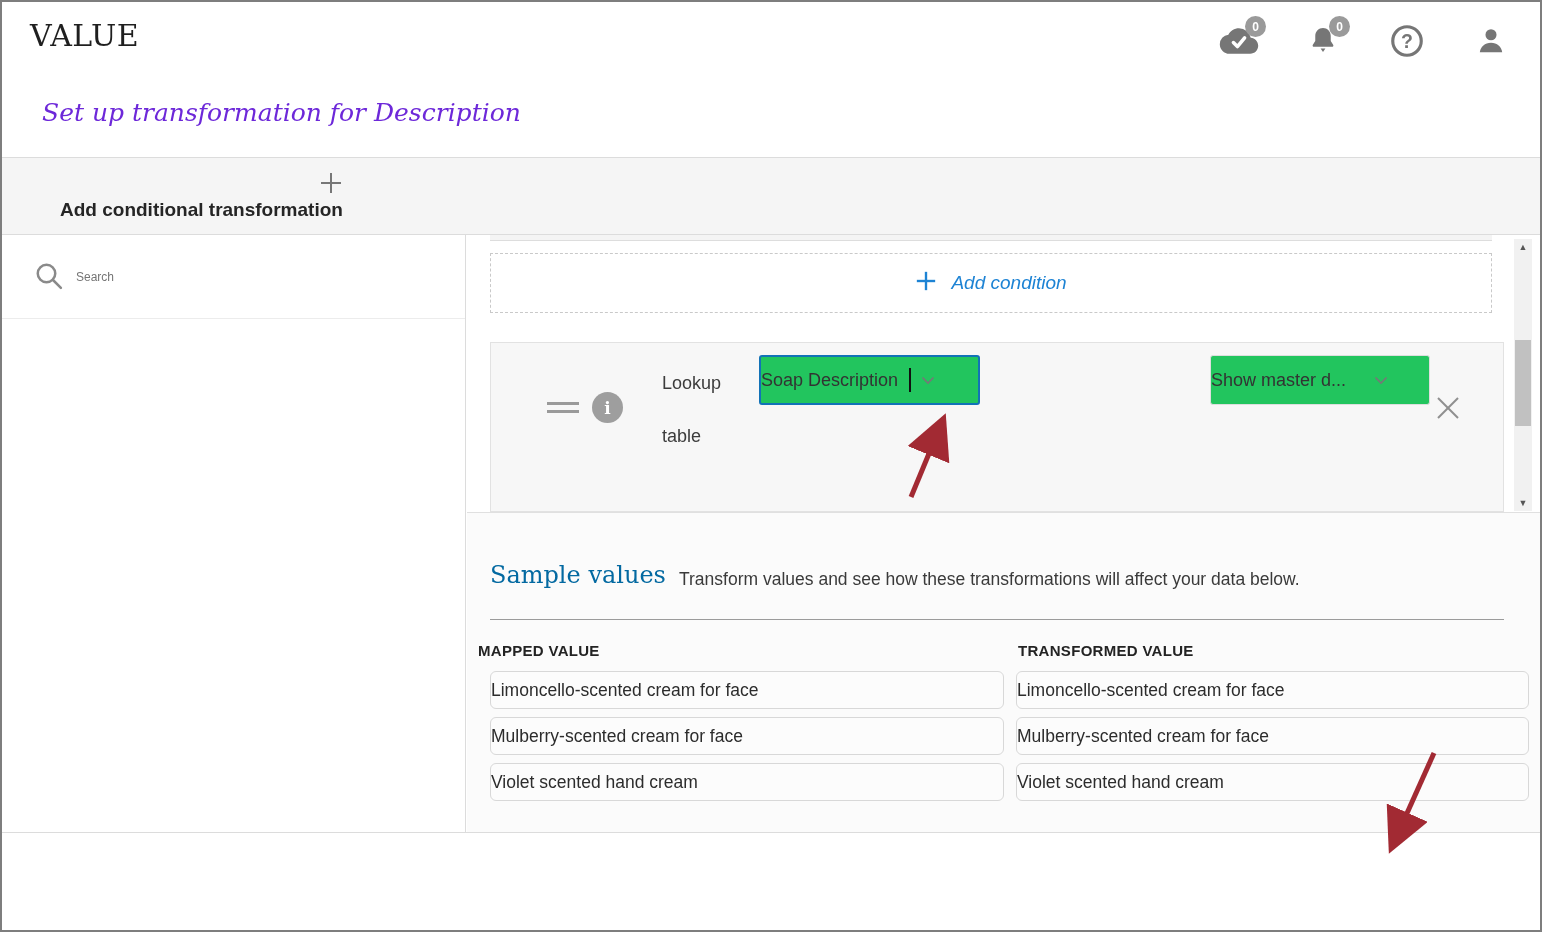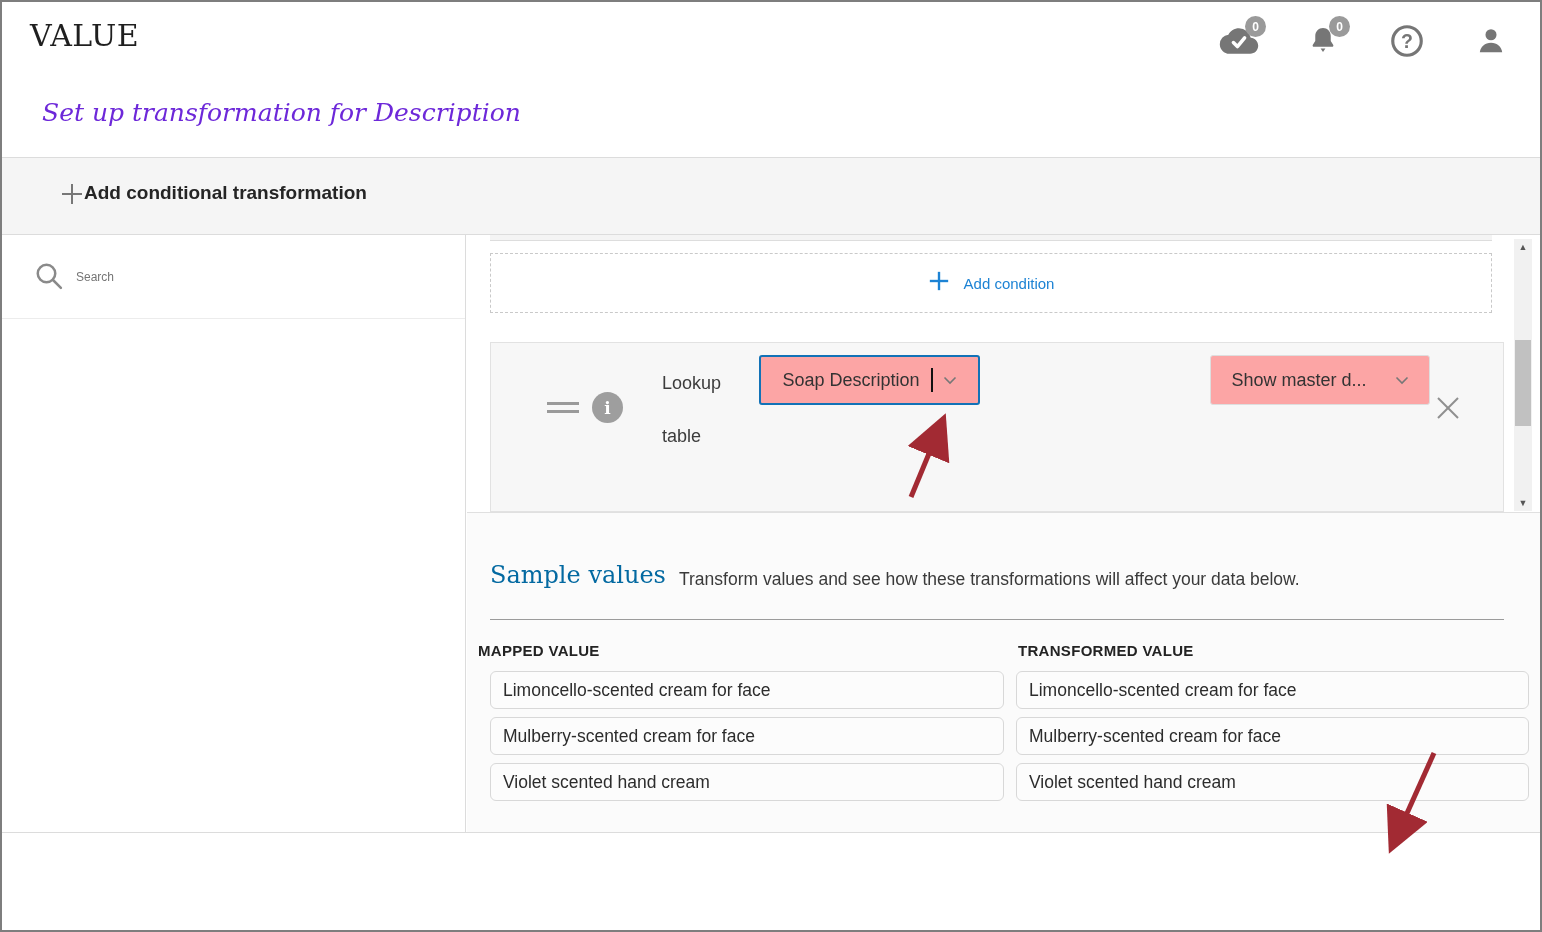--- a/index.html
+++ b/index.html
@@ -11,70 +11,70 @@
   .header { position:absolute; left:0; top:0; width:100%; height:155px; background:#fff; }
   .brand { position:absolute; left:28px; top:16px; font-family:"DejaVu Serif", serif; font-size:30px; color:#1f1f1f; letter-spacing:0.5px; }
   .page-title { position:absolute; left:40px; top:96px; font-family:"DejaVu Serif", serif; font-size:25px; color:#6d28d9;font-style:italic; }
   .header-icons { position:absolute; right:28px; top:18px; display:flex; align-items:center; gap:42px; }
   .hicon { position:relative; width:42px; height:42px; display:flex; align-items:center; justify-content:center; cursor:pointer; }
   .hicon svg { display:block; }
   .badge { position:absolute; top:-4px; right:-6px; width:21px; height:21px; border-radius:50%; background:#9a9a9a; color:#fff; font-size:12px; font-weight:bold; display:flex; align-items:center; justify-content:center; }
 
   
   .toolbar { position:absolute; left:0; top:155px; width:100%; height:78px; background:#f5f5f5; border-top:1px solid #dcdcdc; border-bottom:1px solid #dcdcdc; display:flex; align-items:center; }
-  .add-cond-trans { display:flex; align-items:flex-start; gap:0; margin-left:58px; cursor:pointer; }
+  .add-cond-trans { display:flex; align-items:flex-end; gap:0; margin-left:58px; cursor:pointer;flex-direction:column; }
   .add-cond-trans .label { font-size:19px; font-weight:bold; color:#252525; }
 
   
   .sidebar { position:absolute; left:0; top:233px; width:464px; height:597px; background:#fff; border-right:1px solid #dcdcdc; }
   .search-row { position:relative; height:84px; border-bottom:1px solid #ececec; }
   .search-row svg { position:absolute; left:32px; top:26px; }
   .search-input { position:absolute; left:74px; top:24px; width:340px; height:36px; border:none; outline:none; font-size:12px; color:#333; background:transparent; }
   .search-input::placeholder { color:#757575; }
   .side-item { position:relative; height:87px; background:#1172b4; color:#fff; display:flex; align-items:center; cursor:pointer; }
   .side-handle { margin-left:33px; width:30px; }
   .side-handle .bar { height:4px; background:#fff; border-radius:1px; margin:6px 0; }
   .side-item .label { margin-left:28px; font-size:19px; }
   .kebab { position:absolute; right:20px; top:50%; transform:translateY(-50%); width:20px; display:flex; flex-direction:column; align-items:center; gap:5px; cursor:pointer; }
   .kebab i { width:6px; height:6px; border-radius:50%; background:#fff; }
 
   
   .main-view { position:absolute; left:465px; top:233px; width:1077px; height:277px; background:#fff; }
   .peek-sliver { position:absolute; left:23px; top:0; width:1002px; height:6px; background:#f4f4f4; border-bottom:1px solid #dddddd; }
   .add-condition-box { position:absolute; left:23px; top:18px; width:1002px; height:60px; border:1px dashed #c9c9c9; background:#fff; display:flex; align-items:center; justify-content:center; gap:14px; cursor:pointer; }
-  .add-condition-box .label { font-size:15px; color:#1d83d4; }
+  .add-condition-box .label { font-size:19px; color:#1d83d4;font-style:italic; }
 
   .cond-row { position:absolute; left:23px; top:107px; width:1014px; height:170px; background:#f7f7f7; border:1px solid #e2e2e2; }
   .row-handle { position:absolute; left:56px; top:54px; width:32px; }
   .row-handle .bar { height:3px; background:#9a9a9a; margin:5px 0; }
   .info-icon { position:absolute; left:101px; top:49px; width:31px; height:31px; border-radius:50%; background:#9e9e9e; color:#fff; font-family:"DejaVu Serif", serif; font-weight:bold; font-size:17px; display:flex; align-items:center; justify-content:center; cursor:pointer; }
   .cond-label { position:absolute; top:0; font-size:18px; color:#3c3c3c; line-height:53px; }
   .lookup-label { left:171px; width:80px; padding-top:14px; }
   .behavior-label { left:513px; width:160px; padding-top:14px; }
-  .dropdown { position:absolute; top:12px; height:50px; background:#fca5a5; border-radius:3px; display:flex; align-items:center; justify-content:center; gap:10px; cursor:pointer; }
+  .dropdown { position:absolute; top:12px; height:50px; background:#22c55e; border-radius:3px; display:flex; align-items:center; gap:10px; cursor:pointer; }
   .dd-lookup { left:268px; width:221px; border:2px solid #1272b7; }
   .dd-behavior { left:719px; width:220px; border:1px solid #dedede;gap:28px; }
   .dropdown .val { font-size:18px; color:#333; white-space:nowrap; }
   .caret-bar { display:inline-block; width:2px; height:24px; background:#111; margin-left:1px; }
   .close-x { position:absolute; left:943px; top:51px; width:28px; height:28px; cursor:pointer; }
 
   
   .scrollbar { position:absolute; left:1512px; top:237px; width:18px; height:272px; background:#f1f1f1; }
   .sb-arrow { position:absolute; left:0; width:18px; height:16px; font-size:9px; color:#555; text-align:center; line-height:16px; cursor:pointer; }
   .sb-up { top:0; } .sb-down { bottom:0; }
   .sb-thumb { position:absolute; left:1px; top:101px; width:16px; height:86px; background:#c1c1c1; cursor:pointer; }
 
   
   .sample-panel { position:absolute; left:465px; top:510px; width:1077px; height:320px; background:#fbfbfb; border-top:1px solid #e0e0e0; }
   .sample-heading { position:absolute; left:23px; top:48px; font-family:"DejaVu Serif", serif; font-size:24px; color:#0369a1; }
   .sample-desc { position:absolute; left:212px; top:56px; font-size:17.5px; color:#3a3a3a; }
   .sample-hr { position:absolute; left:23px; top:106px; width:1014px; height:1px; background:#9b9b9b; }
   .col-header { position:absolute; top:129px; font-size:15px; font-weight:bold; color:#232323; letter-spacing:0.3px; }
   .col-h-left { left:11px; } .col-h-right { left:551px; }
-  .sample-box { position:absolute; height:38px; border:1px solid #d8d8d8; border-radius:6px; background:#fcfcfc; font-size:17.5px; color:#2c2c2c; line-height:36px; padding-left:12px; overflow:hidden; white-space:nowrap; }
+  .sample-box { position:absolute; height:38px; border:1px solid #d8d8d8; border-radius:6px; background:#fcfcfc; font-size:17.5px; color:#2c2c2c; line-height:36px; overflow:hidden; white-space:nowrap; }
   .col-left { left:23px; width:514px; } .col-right { left:549px; width:513px; }
   .r1 { top:158px; } .r2 { top:204px; } .r3 { top:250px; }
 
   
   .footer { position:absolute; left:0; top:830px; width:100%; height:100px; background:#fff; border-top:1px solid #dcdcdc; }
 
   
   .overlay { position:absolute; left:0; top:0; width:1542px; height:932px; pointer-events:none; z-index:50; }
 </style>
 </head>

